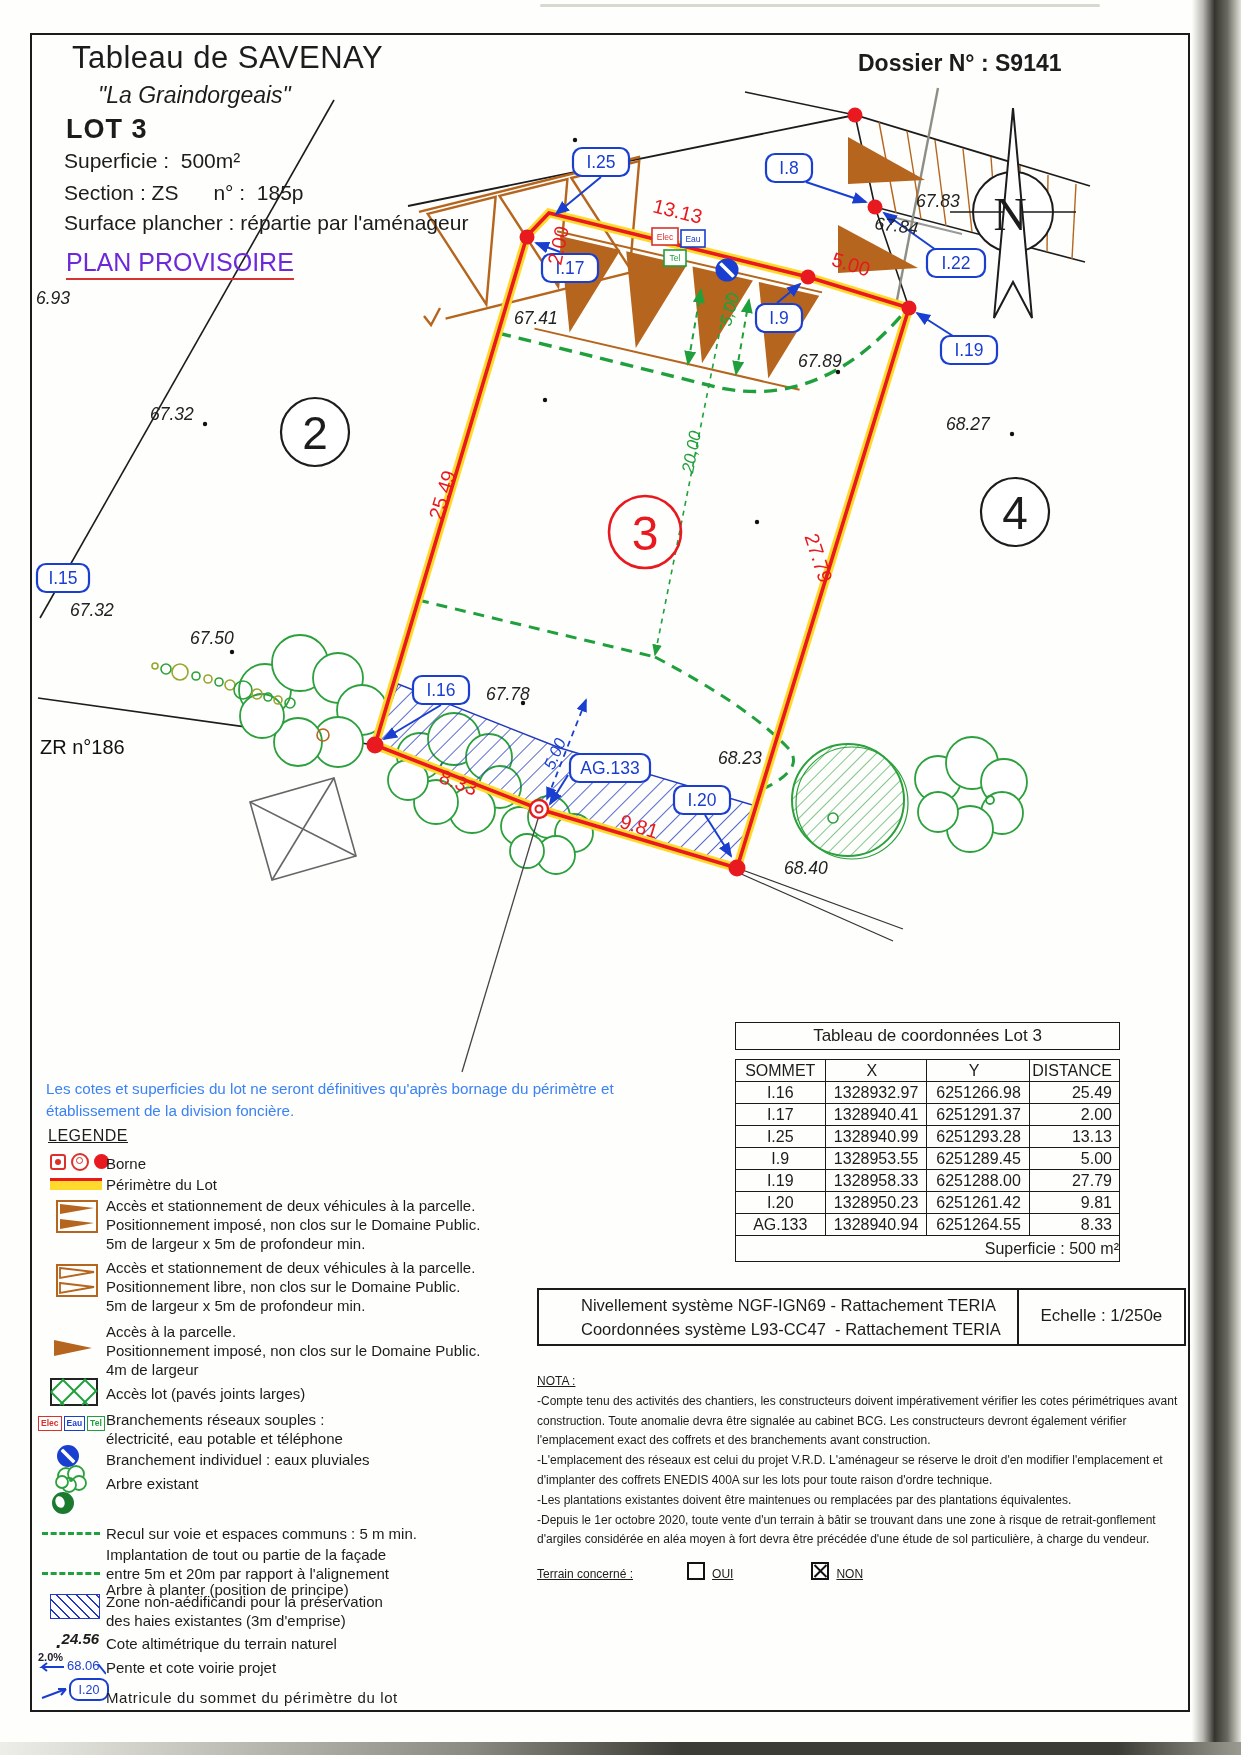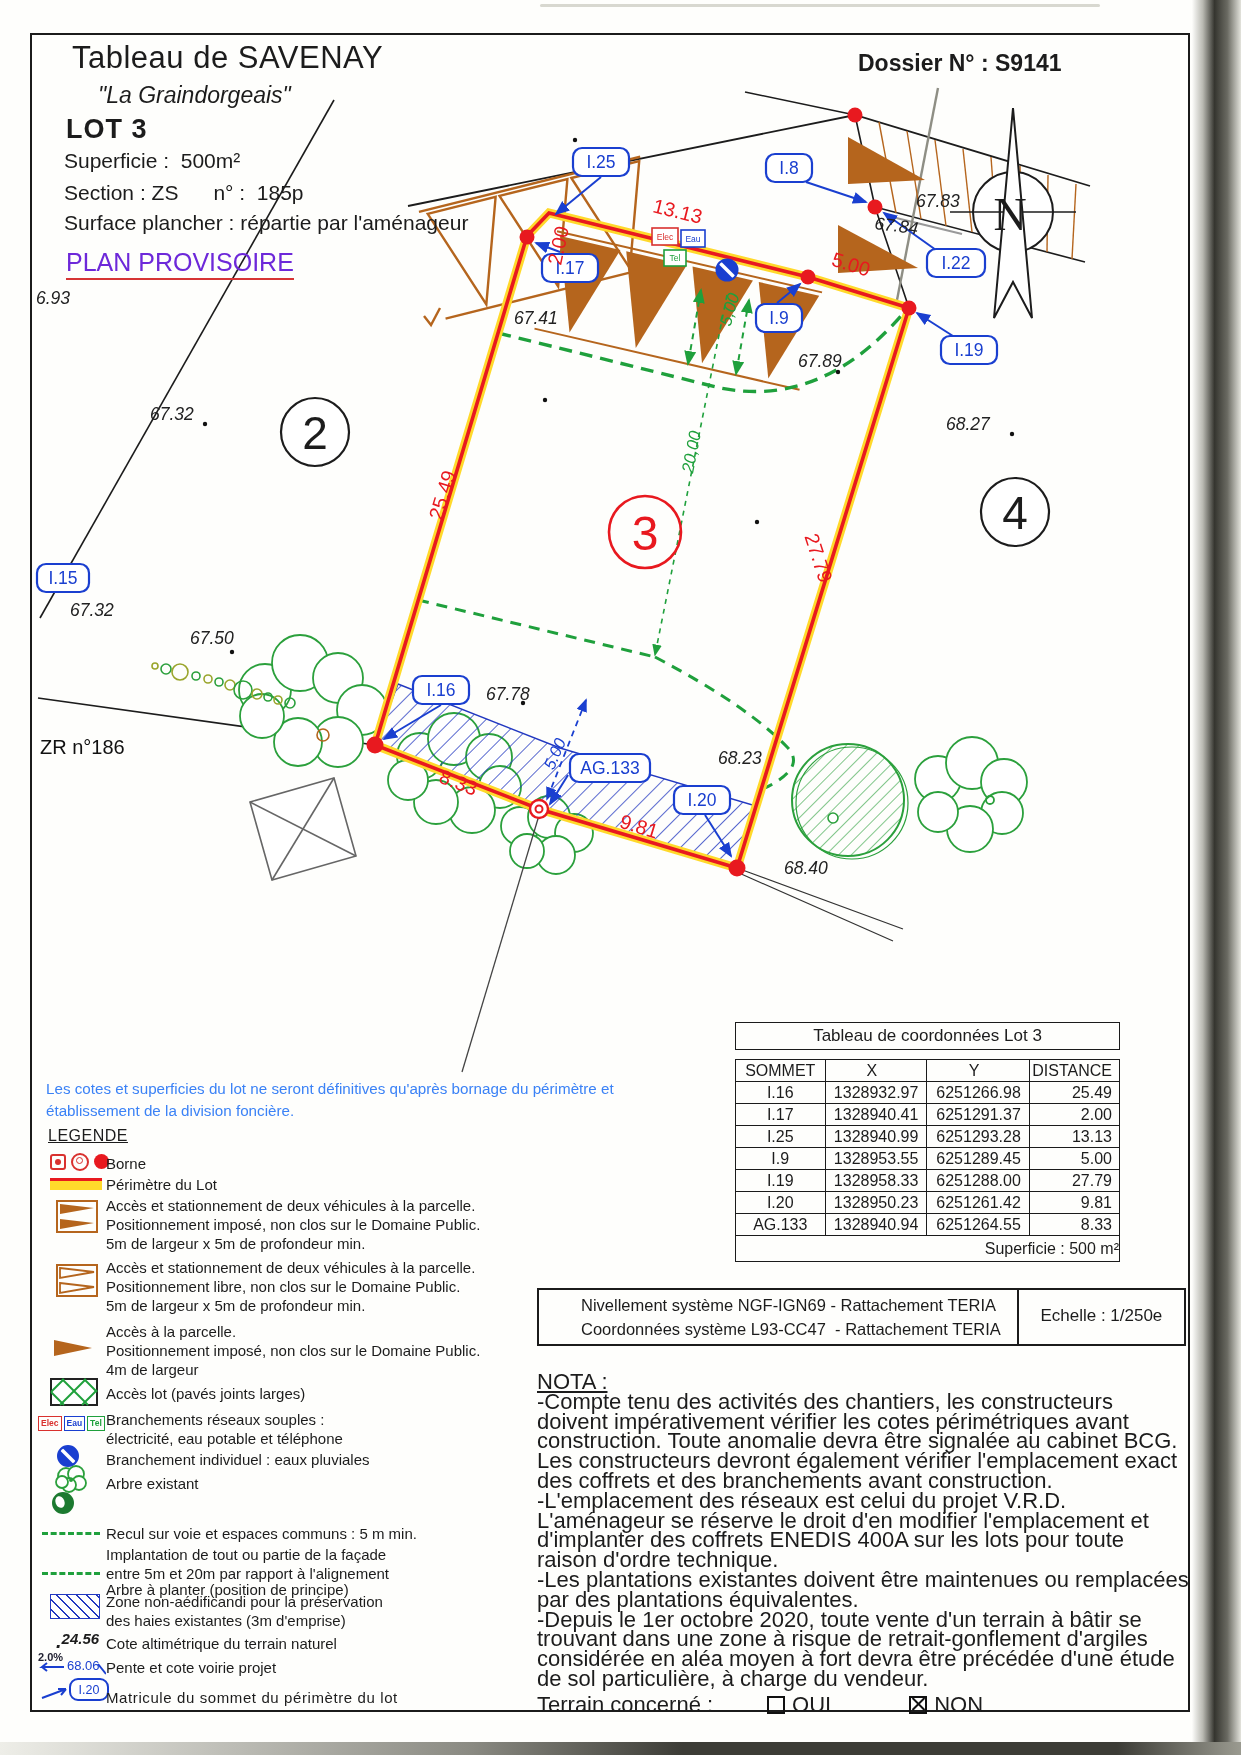--- a/index.html
+++ b/index.html
@@ -45,24 +45,24 @@
   .ctable th{text-align:center;}
   .c-som{width:102px;text-align:center;}
   .c-x{width:99px;text-align:right;padding-right:8px!important;}
   .c-y{width:100px;text-align:right;padding-right:8px!important;}
   .c-d{width:84px;text-align:right;padding-right:7px!important;}
   .c-foot{text-align:right;font-size:16.5px;height:25px!important;}
   .georef{left:537px;top:1288px;width:645px;height:54px;border:2px solid #1b1b1b;display:flex;}
   .georef .gl{flex:1;padding:3px 16px 0 42px;font-size:16.5px;line-height:24px;}
   .georef .gr{width:188px;border-left:2px solid #1b1b1b;font-size:17px;line-height:52px;text-align:center;}
   
-  .nota{left:537px;top:1372px;width:652px;font-size:22px;line-height:19.8px;}
+  .nota{left:537px;top:1372px;width:652px;font-size:12px;line-height:19.8px;}
   .nota .nt{text-decoration:underline;}
   .nota .nred{color:#d9312e;}
-  .terrain{margin-top:6px;}
+  .terrain{margin-top:12px;text-decoration:underline;}
   .terrain .sp1{display:inline-block;width:54px;}
   .terrain .sp2{display:inline-block;width:78px;}
   
   .scan-right{left:1192px;top:0;width:49px;height:1755px;
      background:linear-gradient(90deg,#fdfdfb 0%,#b9b9b2 22%,#35352f 46%,#6a6a62 72%,#e3e3dc 100%);}
   .scan-bottom{left:0;top:1742px;width:1241px;height:13px;
      background:linear-gradient(90deg,#eeeee8 0%,#8a8a82 38%,#3c3c36 55%,#3c3c36 90%,#9a9a90 100%);}
   .scan-top{left:540px;top:4px;width:560px;height:3px;background:#d8d8d0;border-radius:2px;}
   svg text{font-family:"Liberation Sans", sans-serif;}
 </style>

